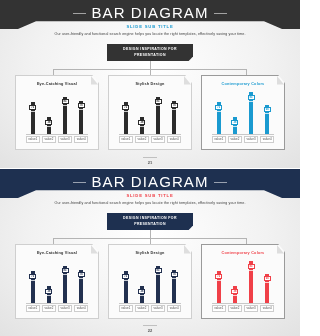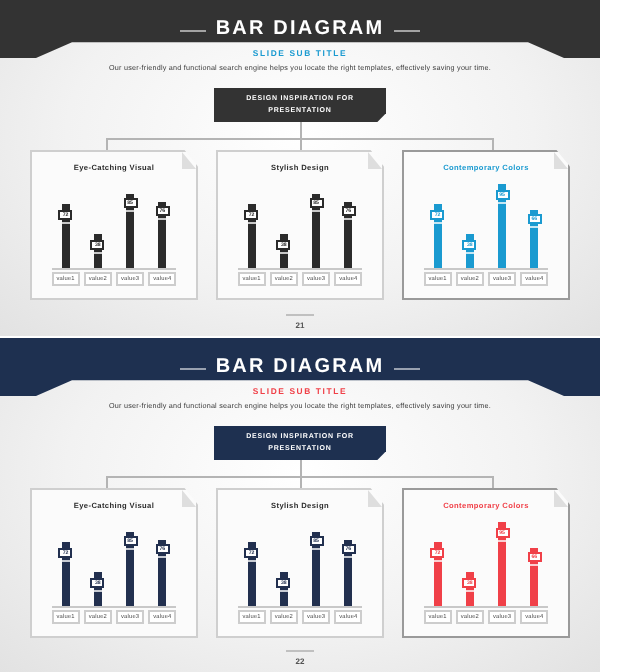--- a/index.html
+++ b/index.html
@@ -32,22 +32,22 @@
   .slide-a .header-shape { background: #333333; }
   .slide-b .header-shape { background: #1e3050; }
 
   .header-inner {
     position: absolute;
     top: 0; left: 0; right: 0;
     text-align: center;
     padding-top: 4px;
   }
   .slide-title {
-    font-size: 10px;
-    font-weight: bold;
+    font-size: 15px;
+    font-weight: normal;
     letter-spacing: 1.1px;
     color: #ffffff;
     line-height: 11px;
     position: relative;
     display: inline-block;
   }
   .slide-title::before,
   .slide-title::after {
     content: "";
     position: absolute;

